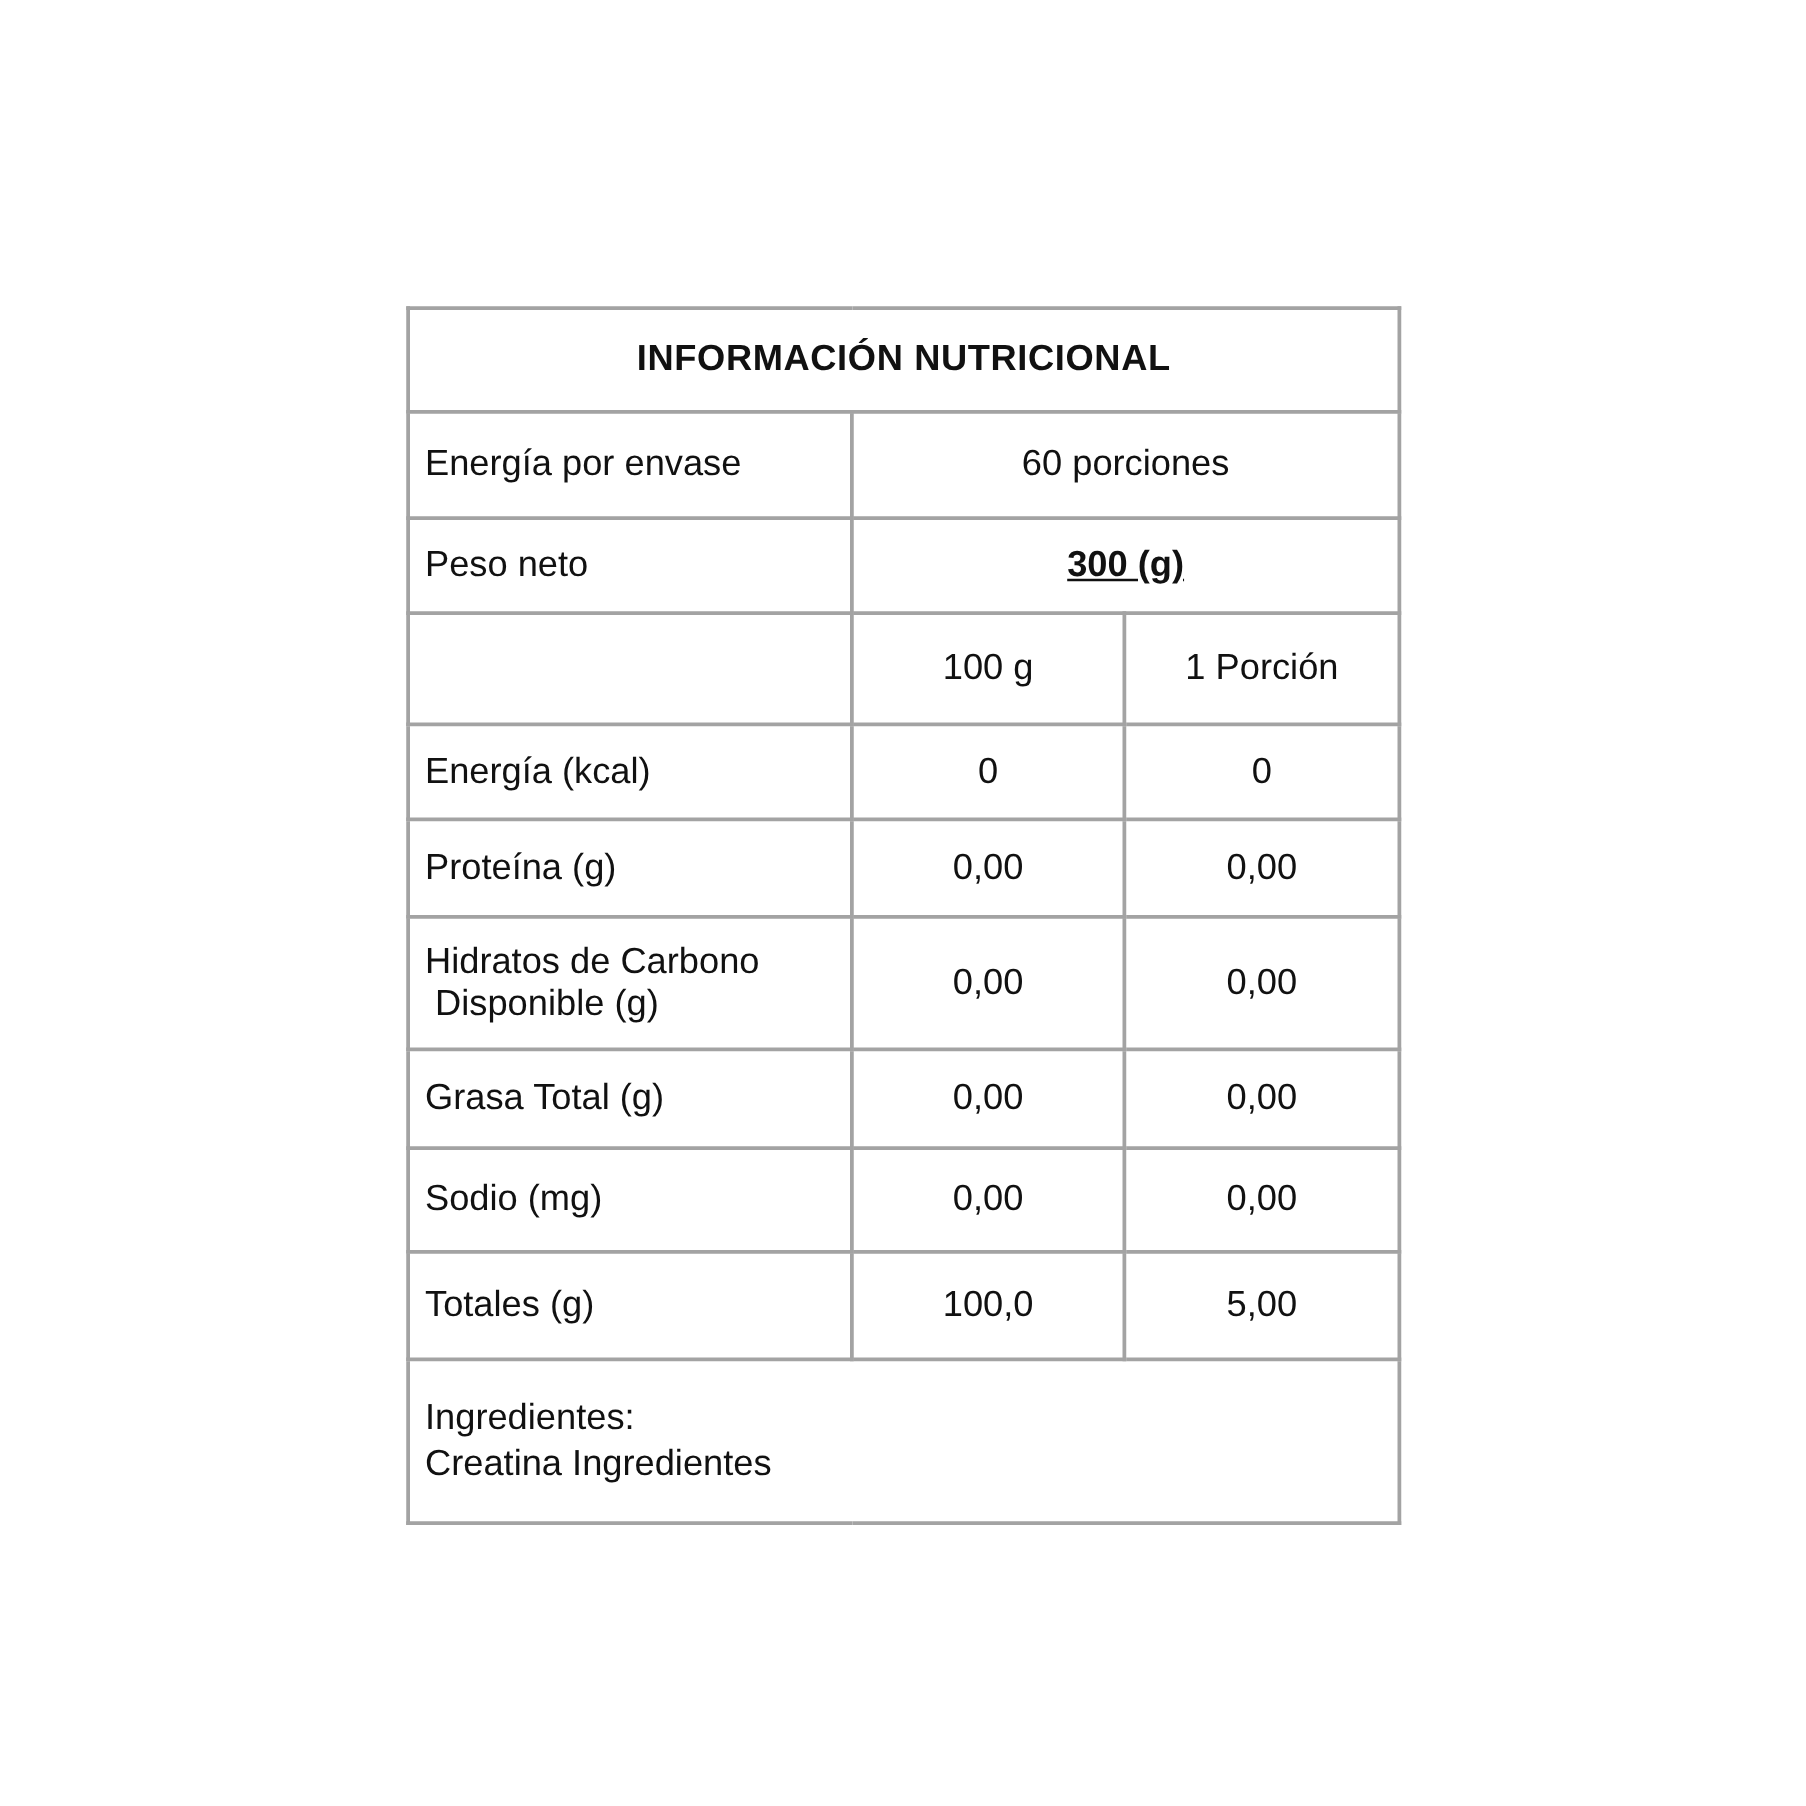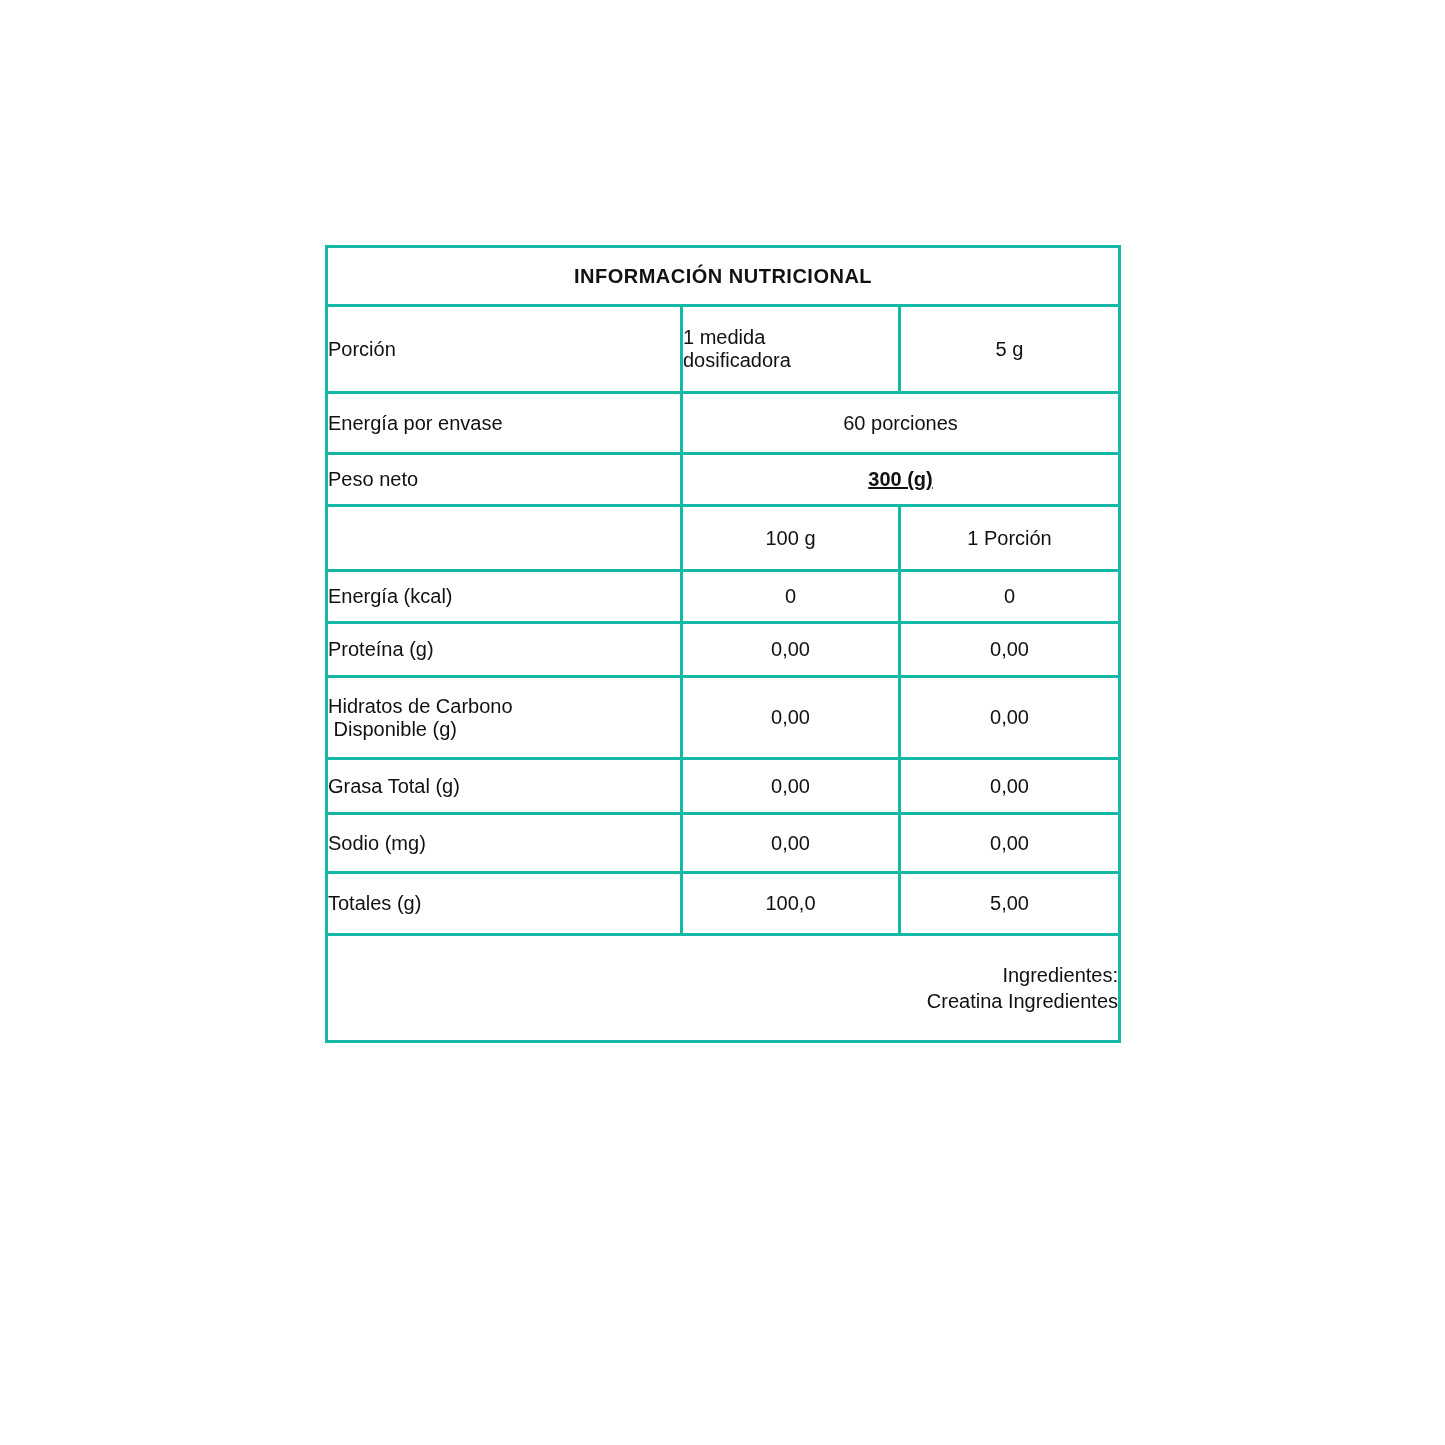--- a/index.html
+++ b/index.html
@@ -20,25 +20,25 @@
     top: 245px;
     width: 793px;
   }
   table.nutrition {
     border-collapse: collapse;
     table-layout: fixed;
     width: 793px;
     background: #ffffff;
   }
   table.nutrition td {
-    border: 3px solid #14b8a6;
-    font-size: 20px;
+    border: 3px solid #a3a3a3;
+    font-size: 29px;
     line-height: 1.15;
     vertical-align: middle;
-    padding: 0;
+    padding: 12px;
     overflow: hidden;
   }
   td.title-cell {
     height: 56px;
     text-align: center;
     font-weight: bold;
     font-size: 33px;
     letter-spacing: 0.5px;
   }
   td.subtitle-cell {
@@ -67,21 +67,21 @@
   tr.r-energia td { height: 49px; }
   tr.r-proteina td { height: 51px; }
   tr.r-hidratos td { height: 79px; }
   tr.r-azucares td { height: 59px; }
   tr.r-grasa td { height: 52px; }
   tr.r-sodio td { height: 56px; }
   tr.r-creatina td { height: 59px; }
   td.bold { font-weight: bold; text-decoration: underline; }
   td.footer-cell {
     height: 104px;
-    text-align: right;
+    text-align: left;
   }
   .footer-line {
     display: block;
     margin: 3px 0;
   }
 </style>
 </head>
 <body>
 
 <div class="label-wrap">
@@ -91,26 +91,20 @@
       <col style="width:218px">
       <col style="width:220px">
     </colgroup>
 
     <tbody>
         <tr>
       <td colspan="3" class="title-cell">INFORMACIÓN NUTRICIONAL</td>
     </tr>
 
 
-    <tr class="r-porcion">
-      <td class="lbl">Porción</td>
-      <td class="val2">1 medida
-dosificadora</td>
-      <td class="val">5 g</td>
-    </tr>
 
     <tr class="r-envase">
       <td class="lbl">Energía por envase</td>
       <td colspan="2" class="val">60 porciones</td>
     </tr>
 
     <tr class="r-peso">
       <td class="lbl">Peso neto</td>
       <td colspan="2" class="val bold">300 (g)</td>
     </tr>

